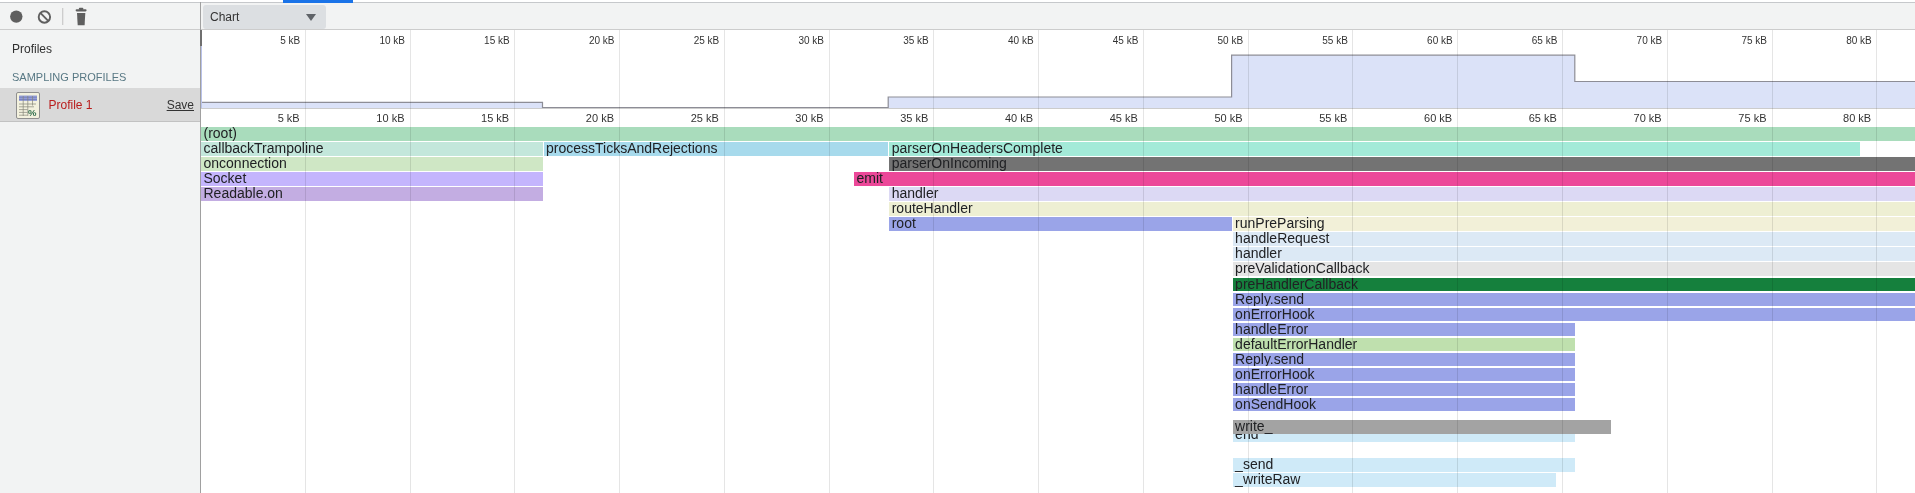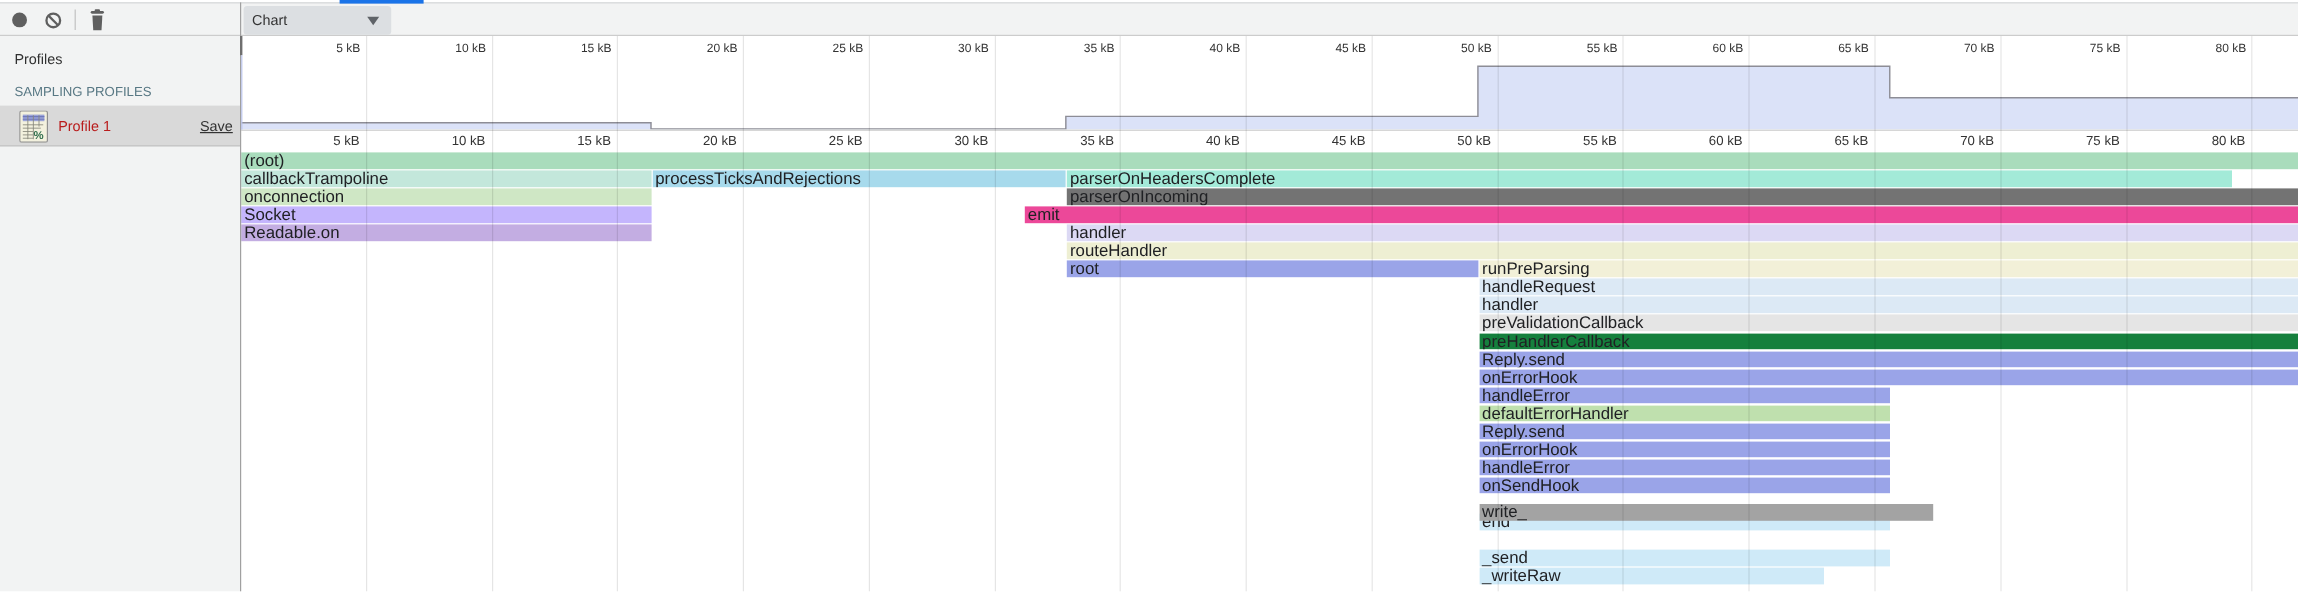--- a/index.html
+++ b/index.html
@@ -112,21 +112,21 @@
 <div class="bar" style="left:1232.6px;top:307.60px;width:682.4px;background:#9aa4e8">onErrorHook</div>
 <div class="bar" style="left:1232.6px;top:322.65px;width:342.2px;background:#9aa4e8">handleError</div>
 <div class="bar" style="left:1232.6px;top:337.70px;width:342.2px;background:#bfe0ae">defaultErrorHandler</div>
 <div class="bar" style="left:1232.6px;top:352.75px;width:342.2px;background:#9aa4e8">Reply.send</div>
 <div class="bar" style="left:1232.6px;top:367.80px;width:342.2px;background:#9aa4e8">onErrorHook</div>
 <div class="bar" style="left:1232.6px;top:382.85px;width:342.2px;background:#9aa4e8">handleError</div>
 <div class="bar" style="left:1232.6px;top:397.90px;width:342.2px;background:#9aa4e8">onSendHook</div>
 <div class="bar" style="left:1232.6px;top:428.00px;width:342.2px;background:#cfeaf8">end</div>
 <div class="bar" style="left:1232.6px;top:420px;width:378px;background:#a3a3a3">write_</div>
 <div class="bar" style="left:1232.6px;top:458.10px;width:342.2px;background:#cfeaf8">_send</div>
-<div class="bar" style="left:1232.6px;top:473.15px;width:287px;background:#cfeaf8">_writeRaw</div>
+<div class="bar" style="left:1232.6px;top:473.15px;width:323px;background:#cfeaf8">_writeRaw</div>
 <div class="gl" style="left:304.7px;top:30px;height:463px"></div>
 <div class="gl" style="left:409.5px;top:30px;height:463px"></div>
 <div class="gl" style="left:514.2px;top:30px;height:463px"></div>
 <div class="gl" style="left:619.0px;top:30px;height:463px"></div>
 <div class="gl" style="left:723.8px;top:30px;height:463px"></div>
 <div class="gl" style="left:828.5px;top:30px;height:463px"></div>
 <div class="gl" style="left:933.3px;top:30px;height:463px"></div>
 <div class="gl" style="left:1038.1px;top:30px;height:463px"></div>
 <div class="gl" style="left:1142.9px;top:30px;height:463px"></div>
 <div class="gl" style="left:1247.6px;top:30px;height:463px"></div>

